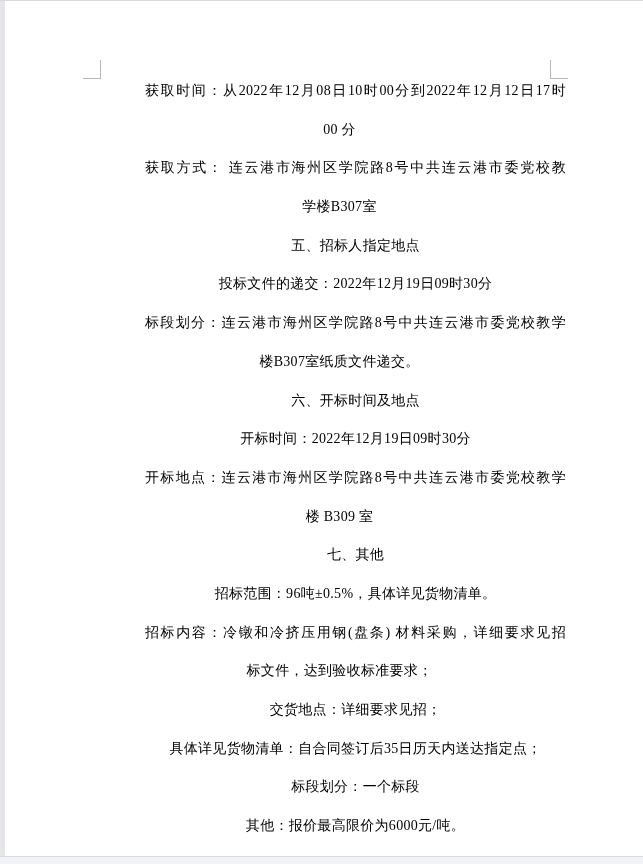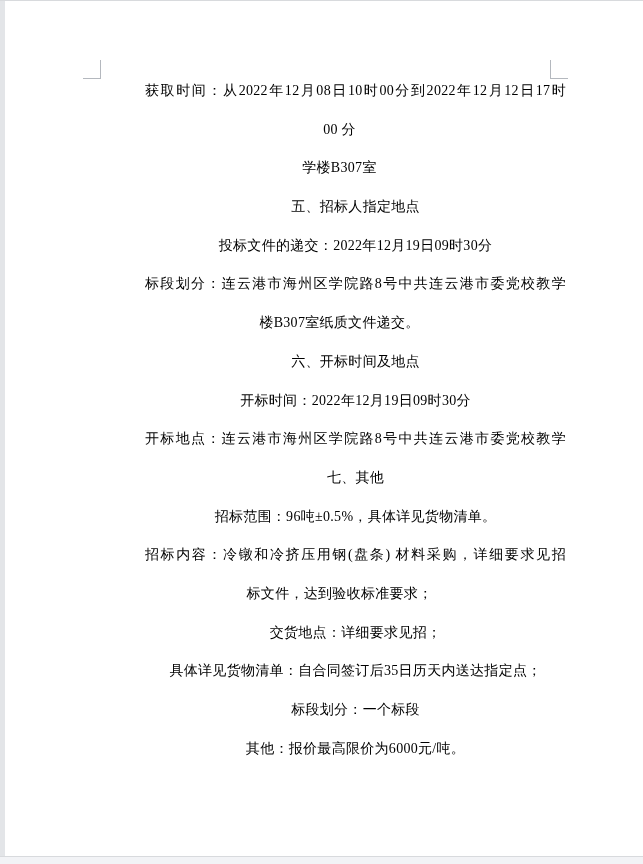--- a/index.html
+++ b/index.html
@@ -80,28 +80,30 @@
 </style>
 </head>
 <body>
 
 <div class="page">
   <div class="mark mark-tl"></div>
   <div class="mark mark-tr"></div>
   <div class="doc">
       <div class="line indent fill">获取时间：从2022年12月08日10时00分到2022年12月12日17时</div>
       <div class="line">00 分</div>
+      <div class="line indent fill">获取方式： 连云港市海州区学院路8号中共连云港市委党校教</div>
       <div class="line">学楼B307室</div>
       <div class="line indent">五、招标人指定地点</div>
       <div class="line indent">投标文件的递交：2022年12月19日09时30分</div>
       <div class="line indent fill">标段划分：连云港市海州区学院路8号中共连云港市委党校教学</div>
       <div class="line">楼B307室纸质文件递交。</div>
       <div class="line indent">六、开标时间及地点</div>
       <div class="line indent">开标时间：2022年12月19日09时30分</div>
       <div class="line indent fill">开标地点：连云港市海州区学院路8号中共连云港市委党校教学</div>
+      <div class="line">楼 B309 室</div>
       <div class="line indent">七、其他</div>
       <div class="line indent">招标范围：96吨±0.5%，具体详见货物清单。</div>
       <div class="line indent fill">招标内容：冷镦和冷挤压用钢(盘条) 材料采购，详细要求见招</div>
       <div class="line">标文件，达到验收标准要求；</div>
       <div class="line indent">交货地点：详细要求见招；</div>
       <div class="line indent">具体详见货物清单：自合同签订后35日历天内送达指定点；</div>
       <div class="line indent">标段划分：一个标段</div>
       <div class="line indent">其他：报价最高限价为6000元/吨。</div>
     </div>
   <div class="edge-left"></div>

